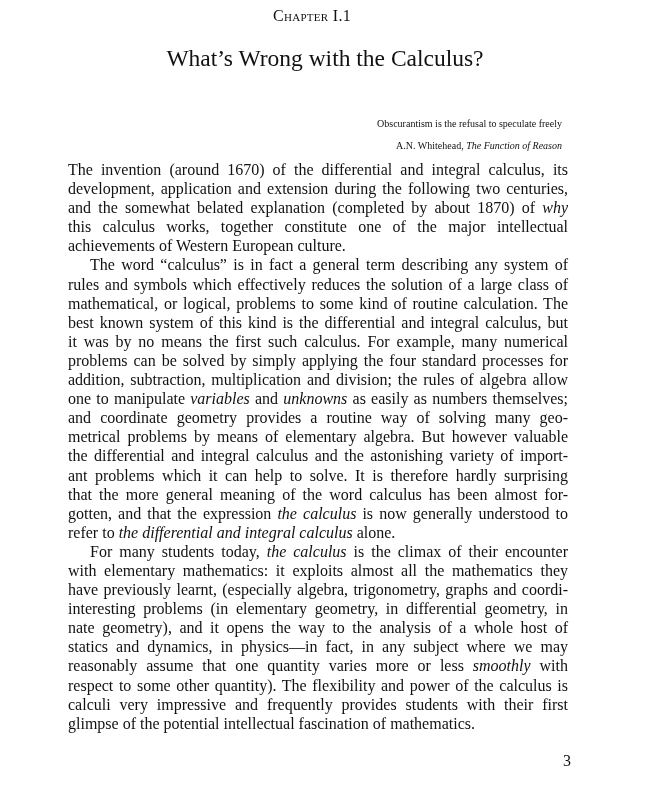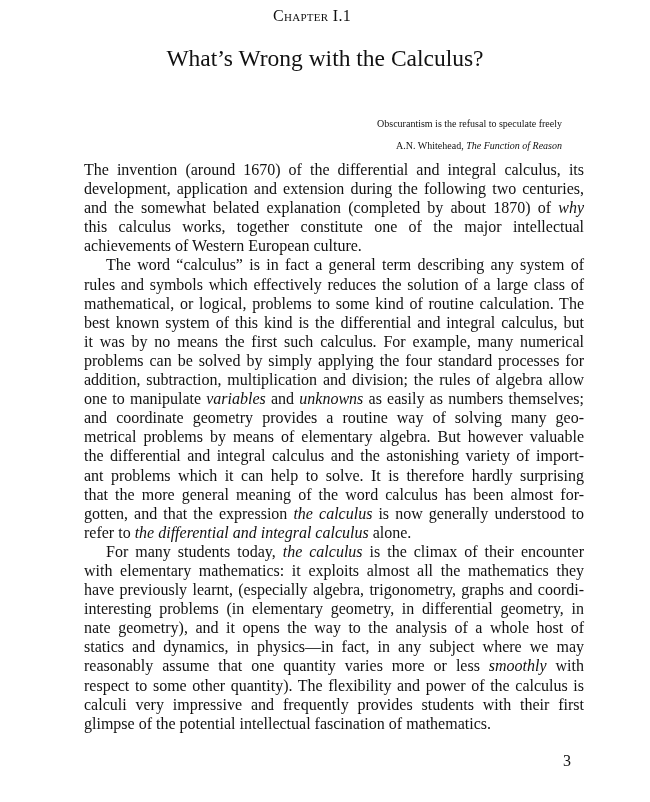--- a/index.html
+++ b/index.html
@@ -16,21 +16,21 @@
     position: absolute; left: 0; width: 650px; top: 26px;
     text-align: center; font-size: 23.5px; margin-top: 19px;
   }
   .epigraph {
     position: absolute; right: 88px; top: 78px; width: 320px;
     font-size: 10px; line-height: 20.5px; text-align: right; margin-top: 36px;
   }
   .epigraph .ep-line { display: block; white-space: nowrap; }
   .epigraph .attribution { margin-top: 1px; }
   .body-text {
-    position: absolute; left: 84px; width: 500px; top: 160px;
+    position: absolute; left: 68px; width: 500px; top: 160px;
     font-size: 16px; line-height: 19.1px;
   }
   .line {
     display: block; height: 19.1px; white-space: nowrap;
     text-align: justify; text-align-last: justify;
   }
   .line.last { text-align-last: left; }
   .line.indent { padding-left: 22px; }
   .seg-italic { font-style: italic; }
   .page-number {

